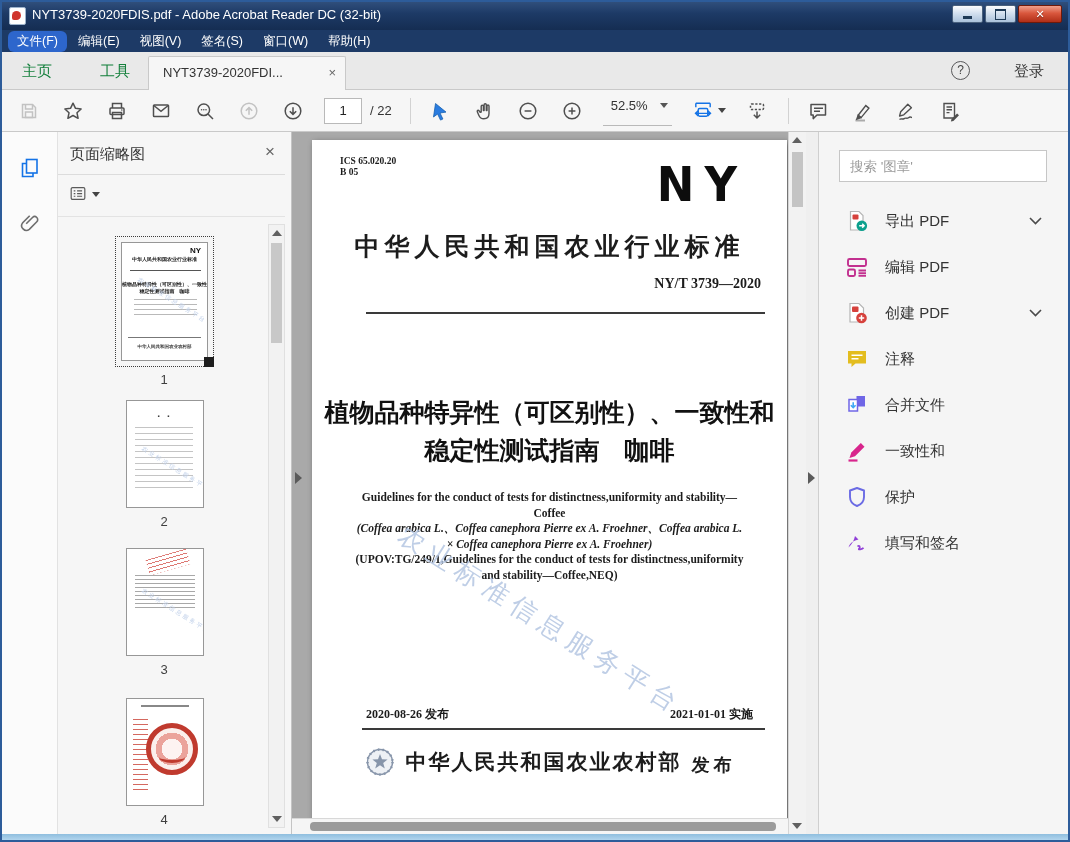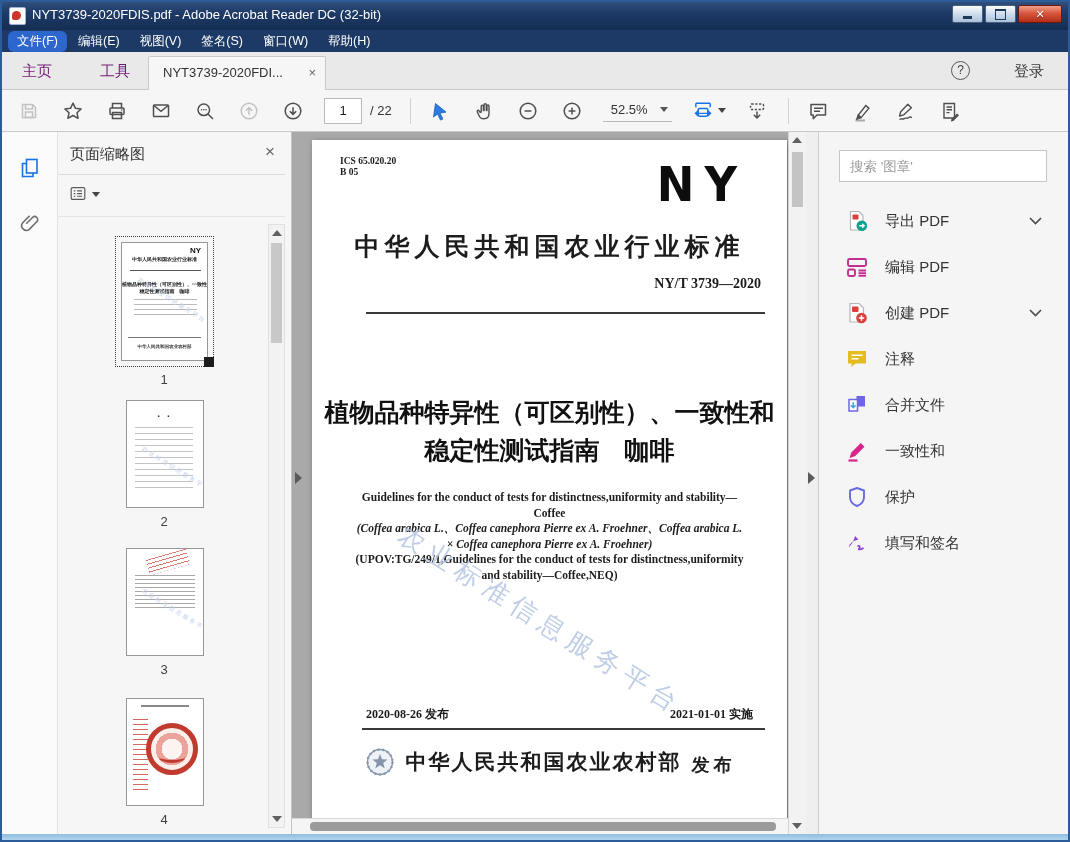--- a/index.html
+++ b/index.html
@@ -31,38 +31,38 @@
   .glyph-min{width:9px;height:3px;background:#1e3a56;margin-top:7px;}
   .glyph-max{width:9px;height:8px;border:1px solid #1e3a56;border-top-width:2px;background:transparent;}
   
   .menubar{position:absolute;left:0;top:30px;right:0;height:22px;background:#1d3a66;z-index:10;
     display:flex;align-items:center;padding-left:8px;}
   .menu-item{color:#fff;font-size:12.5px;padding:2px 9px;margin-right:2px;border-radius:6px;}
   .menu-item.active{background:#2d66cc;}
   
   .tabbar{position:absolute;left:0;top:52px;right:0;height:38px;background:#e9e9e9;
     border-bottom:1px solid #c9c9c9;box-sizing:border-box;z-index:5;}
-  .tab-label{position:absolute;top:10px;font-size:15px;color:#701a75;}
-  .doc-tab{position:absolute;left:148px;top:4px;width:178px;height:34px;background:#f6f6f6;
+  .tab-label{position:absolute;top:10px;font-size:15px;color:#15803d;}
+  .doc-tab{position:absolute;left:148px;top:4px;width:198px;height:34px;background:#f6f6f6;
     border:1px solid #c9c9c9;border-bottom:none;border-radius:2px 2px 0 0;box-sizing:border-box;z-index:6;}
   .doc-tab .lbl{position:absolute;left:14px;top:8px;font-size:13px;color:#333;white-space:nowrap;}
   .doc-tab .close{position:absolute;right:9px;top:8px;font-size:13px;color:#666;}
   .help-btn{position:absolute;right:100px;top:9px;width:19px;height:19px;border:1.5px solid #58585a;
     border-radius:50%;box-sizing:border-box;text-align:center;line-height:16px;font-size:12px;color:#444;}
   .login-btn{position:absolute;right:26px;top:10px;font-size:15px;color:#3a3a3a;}
   
   .toolbar{position:absolute;left:0;top:90px;right:0;height:42px;background:#f6f6f6;
     border-bottom:1px solid #c9c9c9;box-sizing:border-box;display:flex;align-items:center;
     padding-left:16px;z-index:5;}
   .tbtn{width:26px;height:26px;margin-right:18px;display:flex;align-items:center;justify-content:center;}
   .tsep{width:1px;height:26px;background:#d2d2d2;margin:0 16px 0 0;}
   .page-input{width:32px;height:22px;border:1px solid #b9b9b9;background:#fff;text-align:center;
     font-size:13px;color:#222;margin-right:8px;font-family:inherit;}
   .page-total{font-size:13px;color:#333;margin-right:18px;}
-  .zoom-box{display:flex;align-items:center;border-bottom:1px solid #b9b9b9;padding:3px 4px 4px 8px;
+  .zoom-box{display:flex;align-items:center;border-bottom:1px solid #b9b9b9;padding:3px 4px 12px 8px;
     margin-right:20px;}
   .zoom-box .val{font-size:13px;color:#333;}
   .caret{width:0;height:0;border-left:4px solid transparent;border-right:4px solid transparent;
     border-top:5px solid #555;margin-left:12px;}
   .caret.sm{margin-left:4px;border-top-color:#444;}
   
   .left-rail{position:absolute;left:2px;top:132px;width:56px;bottom:8px;background:#fbfbfb;
     border-right:1px solid #e2e2e2;box-sizing:border-box;}
   .rail-btn{width:32px;height:32px;margin:0 auto;display:flex;align-items:center;justify-content:center;}
   .thumb-panel{position:absolute;left:58px;top:132px;width:234px;bottom:8px;background:#f6f6f6;

